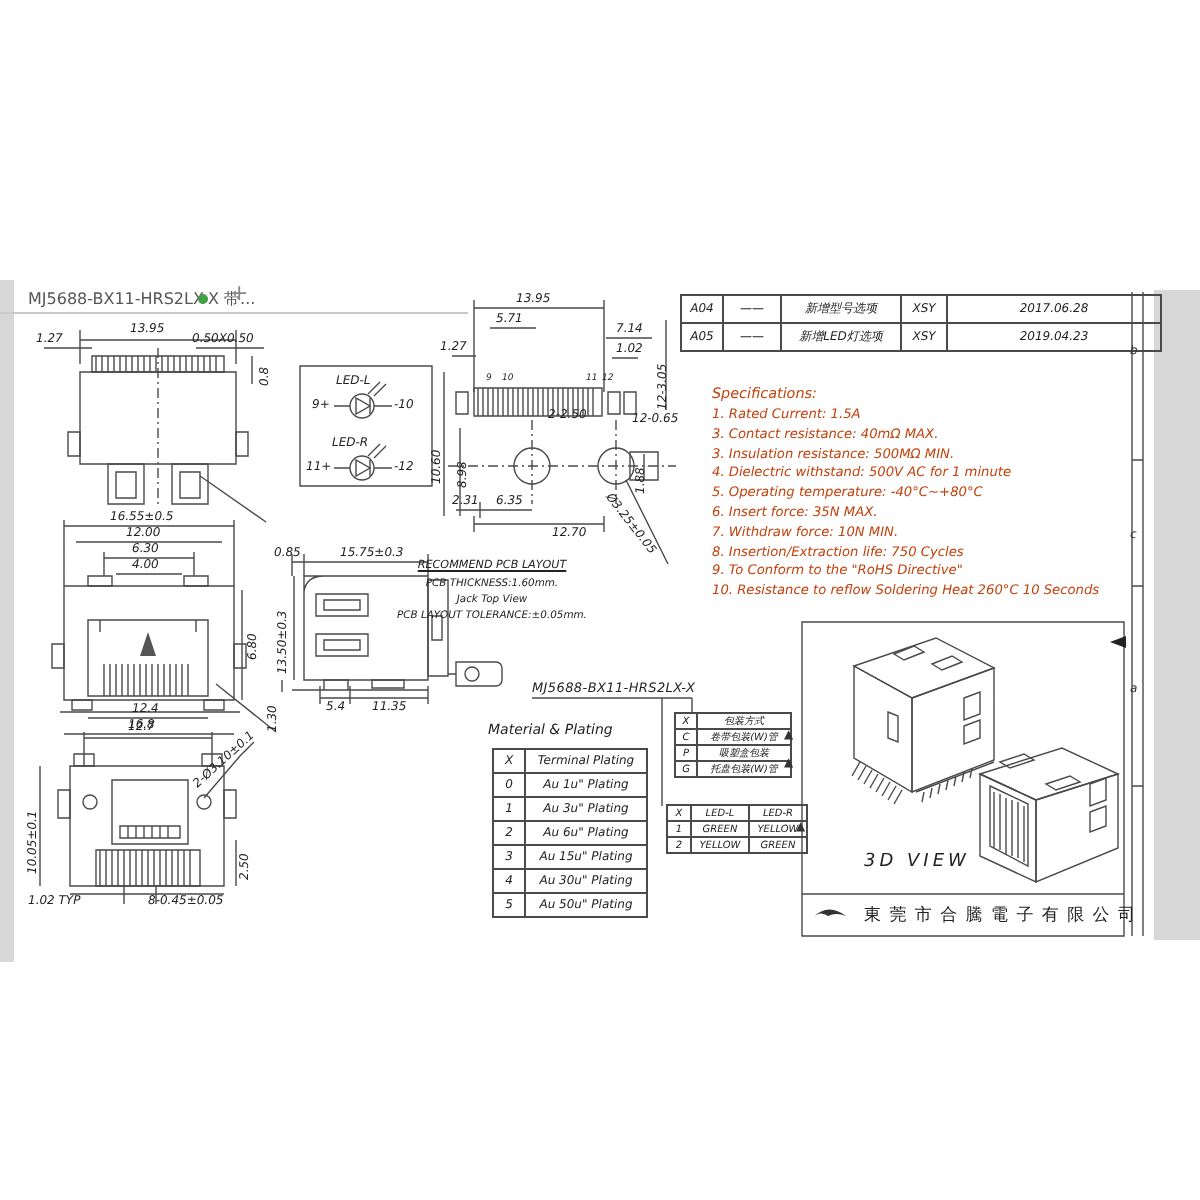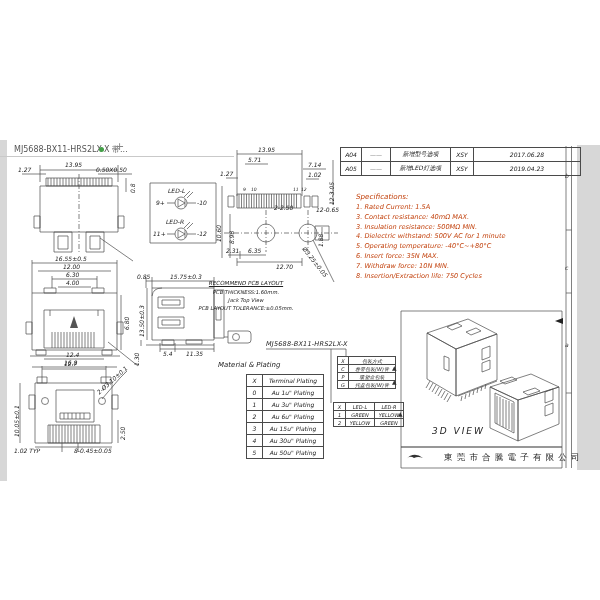--- a/index.html
+++ b/index.html
@@ -29,23 +29,23 @@
   .dtable{position:absolute;border-collapse:collapse;color:#222;}
   .dtable td{border:0.9px solid #4a4a4a;text-align:center;padding:0 1px;font-style:italic;}
   #revtable td{height:13px;font-size:6px;}
   #mattable td{height:11px;font-size:6px;}
   #packtable td{height:7px;font-size:5px;}
   #ledtable td{height:7px;font-size:5px;}
   .tri{position:absolute;font-size:6px;color:#333;line-height:1;}
   .zone{position:absolute;font:italic 6px "DejaVu Sans",sans-serif;color:#333;}
   
   .pn{position:absolute;left:266px;top:340px;font:italic 6.5px "DejaVu Sans",sans-serif;color:#222;letter-spacing:.2px;}
-  .mat-title{position:absolute;left:218px;top:361px;font:italic 7px "DejaVu Sans",sans-serif;color:#222;}
+  .mat-title{position:absolute;left:244px;top:361px;font:italic 7px "DejaVu Sans",sans-serif;color:#222;}
   .threed{position:absolute;left:432px;top:426px;font:italic 9px "DejaVu Sans",sans-serif;letter-spacing:2px;color:#222;}
-  .company{position:absolute;left:444px;top:452px;font:8.5px "DejaVu Serif",serif;letter-spacing:4.2px;color:#222;white-space:nowrap;}
+  .company{position:absolute;left:432px;top:452px;font:8.5px "DejaVu Serif",serif;letter-spacing:4.2px;color:#222;white-space:nowrap;}
   svg.line{position:absolute;left:0;top:0;}
 </style>
 </head>
 <body>
 
 <div class="strip" style="left:0;top:140px;width:7px;height:341px;"></div>
 <div class="strip" style="left:577px;top:145px;width:23px;height:325px;"></div>
 
 <span class="tab-title">MJ5688-BX11-HRS2LX-X 带...</span>
 <div class="tab-dot"></div>
@@ -186,20 +186,22 @@
 <div id="specs">
   <div class="spec-title">Specifications:</div>
   <div class="spec-item">1. Rated Current: 1.5A</div>
   <div class="spec-item">3. Contact resistance: 40mΩ MAX.</div>
   <div class="spec-item">3. Insulation resistance: 500MΩ MIN.</div>
   <div class="spec-item">4. Dielectric withstand: 500V AC for 1 minute</div>
   <div class="spec-item">5. Operating temperature: -40°C~+80°C</div>
   <div class="spec-item">6. Insert force: 35N MAX.</div>
   <div class="spec-item">7. Withdraw force: 10N MIN.</div>
   <div class="spec-item">8. Insertion/Extraction life: 750 Cycles</div>
+  <div class="spec-item">9. To Conform to the "RoHS Directive"</div>
+  <div class="spec-item">10. Resistance to reflow Soldering Heat 260°C 10 Seconds</div>
 </div>
 
 <div id="pcbnote">
   <div class="t">RECOMMEND PCB LAYOUT</div>
   <div class="s">PCB THICKNESS:1.60mm.</div>
   <div class="s">Jack Top View</div>
   <div class="s">PCB LAYOUT TOLERANCE:±0.05mm.</div>
 </div>
 
 <span class="pn">MJ5688-BX11-HRS2LX-X</span>

